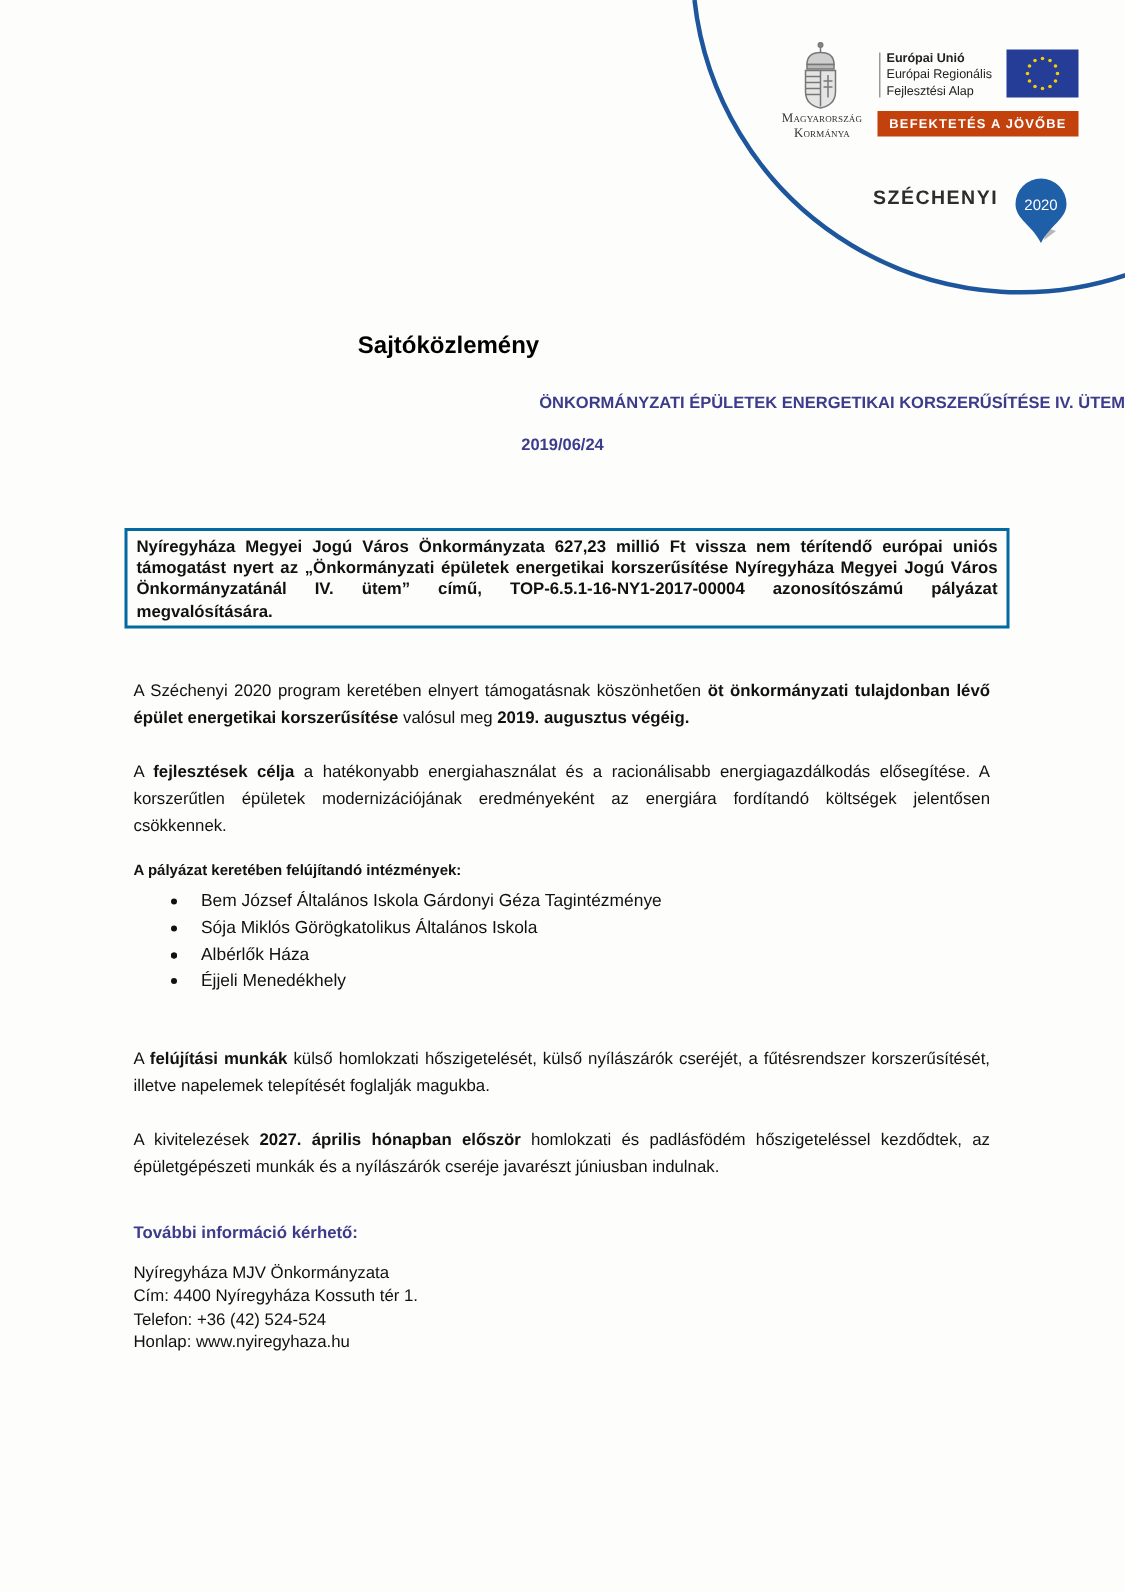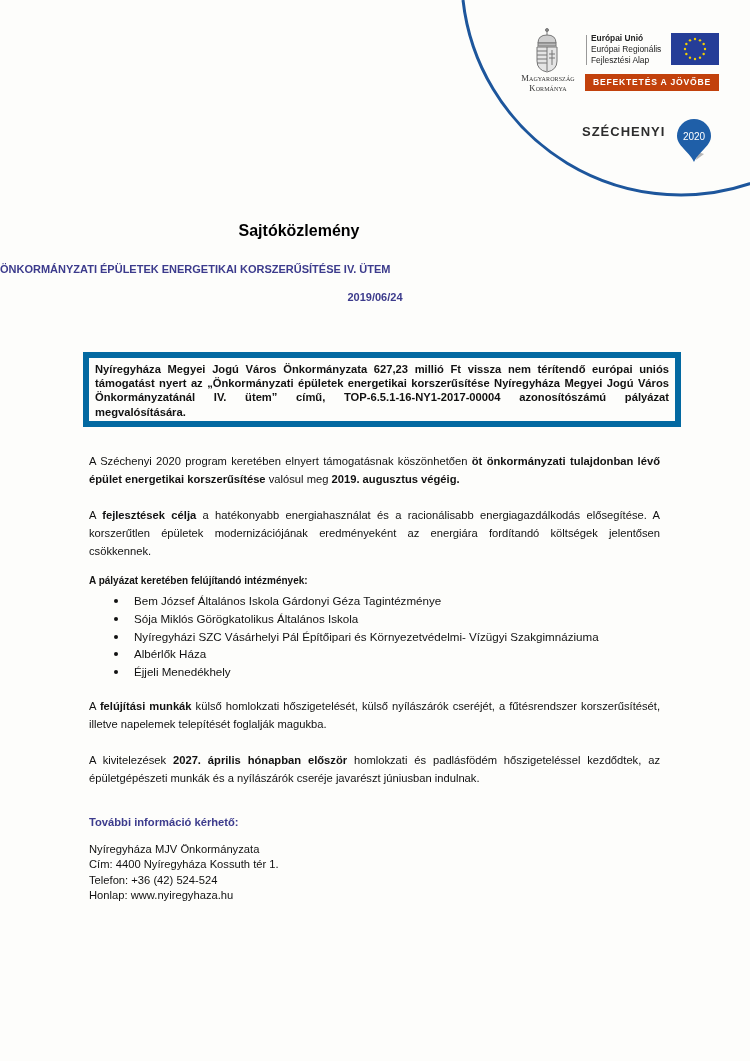--- a/index.html
+++ b/index.html
@@ -15,24 +15,24 @@
   .eu-divider { position: absolute; left: 586px; top: 35px; width: 1px; height: 30px; background: #999; }
   .eu-text { position: absolute; left: 591px; top: 33px; font-size: 8.4px; line-height: 11px; color: #222; }
   .eu-text .b { font-weight: bold; }
   .eu-flag { position: absolute; left: 671px; top: 33px; width: 48px; height: 32px; background: #253d97; }
   .befekt { position: absolute; left: 585px; top: 74px; width: 134px; height: 17px; background: #c2410c;
     color: #fff; font-weight: bold; font-size: 8.6px; line-height: 17px; text-align: center; letter-spacing: 0.8px; }
   .szech { position: absolute; left: 582px; top: 124px; font-weight: bold; font-size: 13px; color: #2d2d2d; letter-spacing: 1px; }
   .pin { position: absolute; left: 674px; top: 118px; }
 
   .title { position: absolute; left: 0; width: 598px; top: 222px; text-align: center; font-weight: bold; font-size: 16px; color: #000; }
-  .subtitle { position: absolute; left: 0; width: 750px; top: 263px; text-align: left; font-weight: bold; font-size: 11px; color: #3c3b8c; }
+  .subtitle { position: absolute; left: 0; width: 750px; top: 263px; text-align: right; font-weight: bold; font-size: 11px; color: #3c3b8c; }
   .date { position: absolute; left: 0; width: 750px; top: 291px; text-align: center; font-weight: bold; font-size: 11px; color: #3c3b8c; }
 
-  .box { position: absolute; left: 83px; top: 352px; width: 574px; height: 55px; border: 6px solid #0369a1;
+  .box { position: absolute; left: 83px; top: 352px; width: 574px; height: 55px; border: 2px solid #0369a1;
     padding: 4px 6px; font-weight: bold; font-size: 11.2px; line-height: 14.2px; text-align: justify; color: #111; }
 
   .para { position: absolute; left: 89px; width: 571px; font-size: 11.2px; line-height: 18px; text-align: justify; color: #111; }
   .para b { font-weight: bold; }
   .p1 { top: 452px; }
   .p2 { top: 506px; }
   .list-title { position: absolute; left: 89px; top: 575px; font-weight: bold; font-size: 10px; color: #111; }
   .list { position: absolute; left: 89px; top: 592px; margin: 0; padding: 0; list-style: none; }
   .list li { position: relative; padding-left: 45px; font-size: 11.6px; line-height: 17.8px; color: #111; }
   .list li .dot { position: absolute; left: 25px; top: 7px; width: 4px; height: 4px; border-radius: 50%; background: #111; }
@@ -110,21 +110,21 @@
 <div class="box">Nyíregyháza Megyei Jogú Város Önkormányzata 627,23 millió Ft vissza nem térítendő európai uniós támogatást nyert az „Önkormányzati épületek energetikai korszerűsítése Nyíregyháza Megyei Jogú Város Önkormányzatánál IV. ütem” című, TOP-6.5.1-16-NY1-2017-00004 azonosítószámú pályázat megvalósítására.</div>
 
 <div class="para p1"><span>A Széchenyi 2020 program keretében elnyert támogatásnak köszönhetően </span><b>öt önkormányzati tulajdonban lévő épület energetikai korszerűsítése</b><span> valósul meg </span><b>2019. augusztus végéig.</b></div>
 
 <div class="para p2"><span>A </span><b>fejlesztések célja</b><span> a hatékonyabb energiahasználat és a racionálisabb energiagazdálkodás elősegítése. A korszerűtlen épületek modernizációjának eredményeként az energiára fordítandó költségek jelentősen csökkennek.</span></div>
 
 <div class="list-title">A pályázat keretében felújítandó intézmények:</div>
 <ul class="list">
   <li><span class="dot"></span><span>Bem József Általános Iskola Gárdonyi Géza Tagintézménye</span></li>
   <li><span class="dot"></span><span>Sója Miklós Görögkatolikus Általános Iskola</span></li>
-  <li><span class="dot"></span><span>Nyíregyházi SZC Vásárhelyi Pál Építőipari és Környezetvédelmi- Vízügyi Szakgimnáziuma</span></li>
+  <li><span class="dot"></span></li>
   <li><span class="dot"></span><span>Albérlők Háza</span></li>
   <li><span class="dot"></span><span>Éjjeli Menedékhely</span></li>
 </ul>
 
 <div class="para p3"><span>A </span><b>felújítási munkák</b><span> külső homlokzati hőszigetelését, külső nyílászárók cseréjét, a fűtésrendszer korszerűsítését, illetve napelemek telepítését foglalják magukba.</span></div>
 
 <div class="para p4"><span>A kivitelezések </span><b>2027. április hónapban először</b><span> homlokzati és padlásfödém hőszigeteléssel kezdődtek, az épületgépészeti munkák és a nyílászárók cseréje javarészt júniusban indulnak.</span></div>
 
 <div class="contact-title">További információ kérhető:</div>
 <div class="contact">

